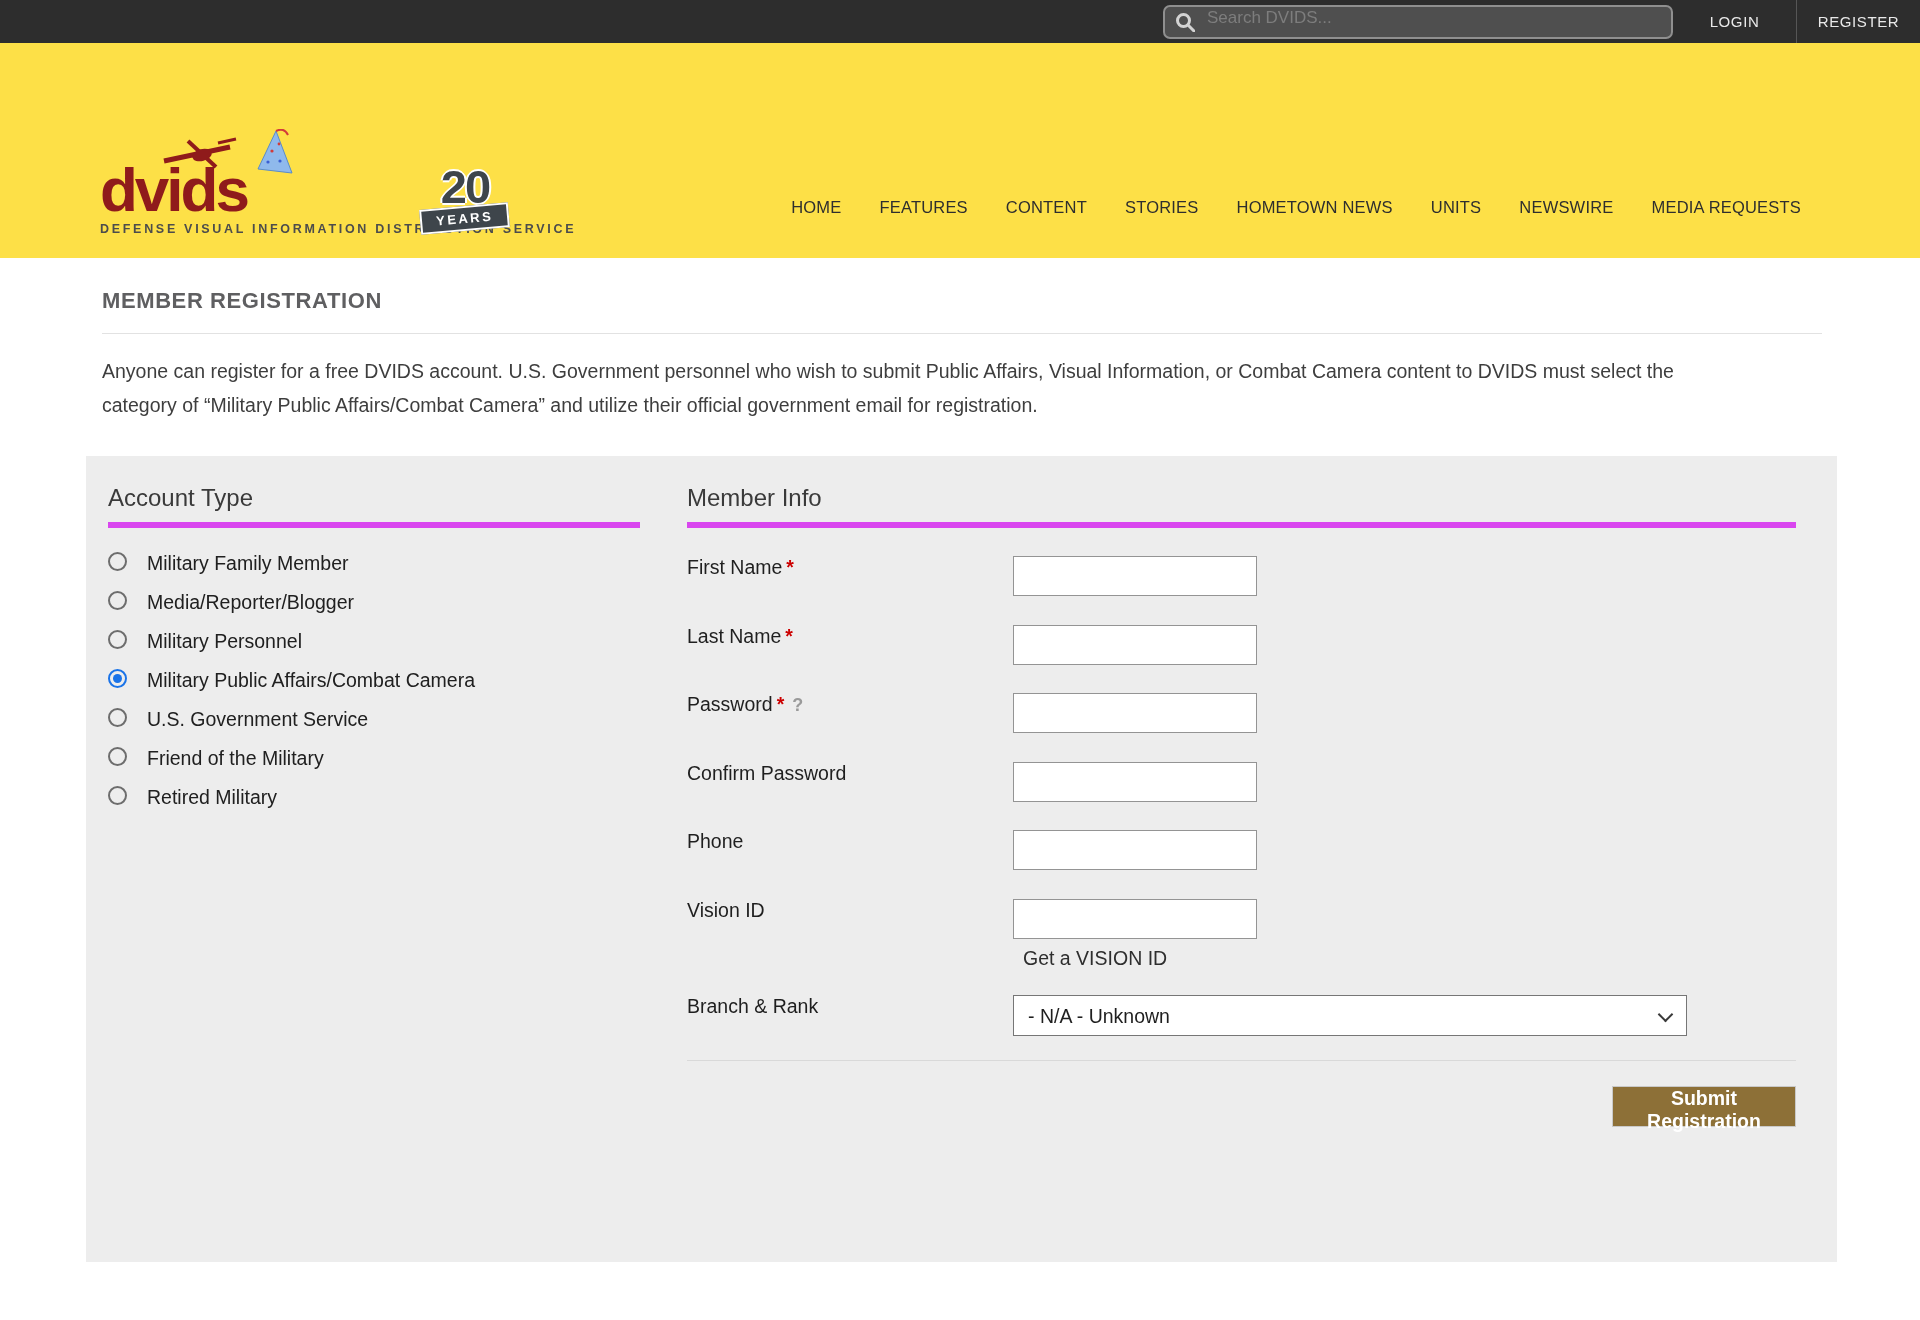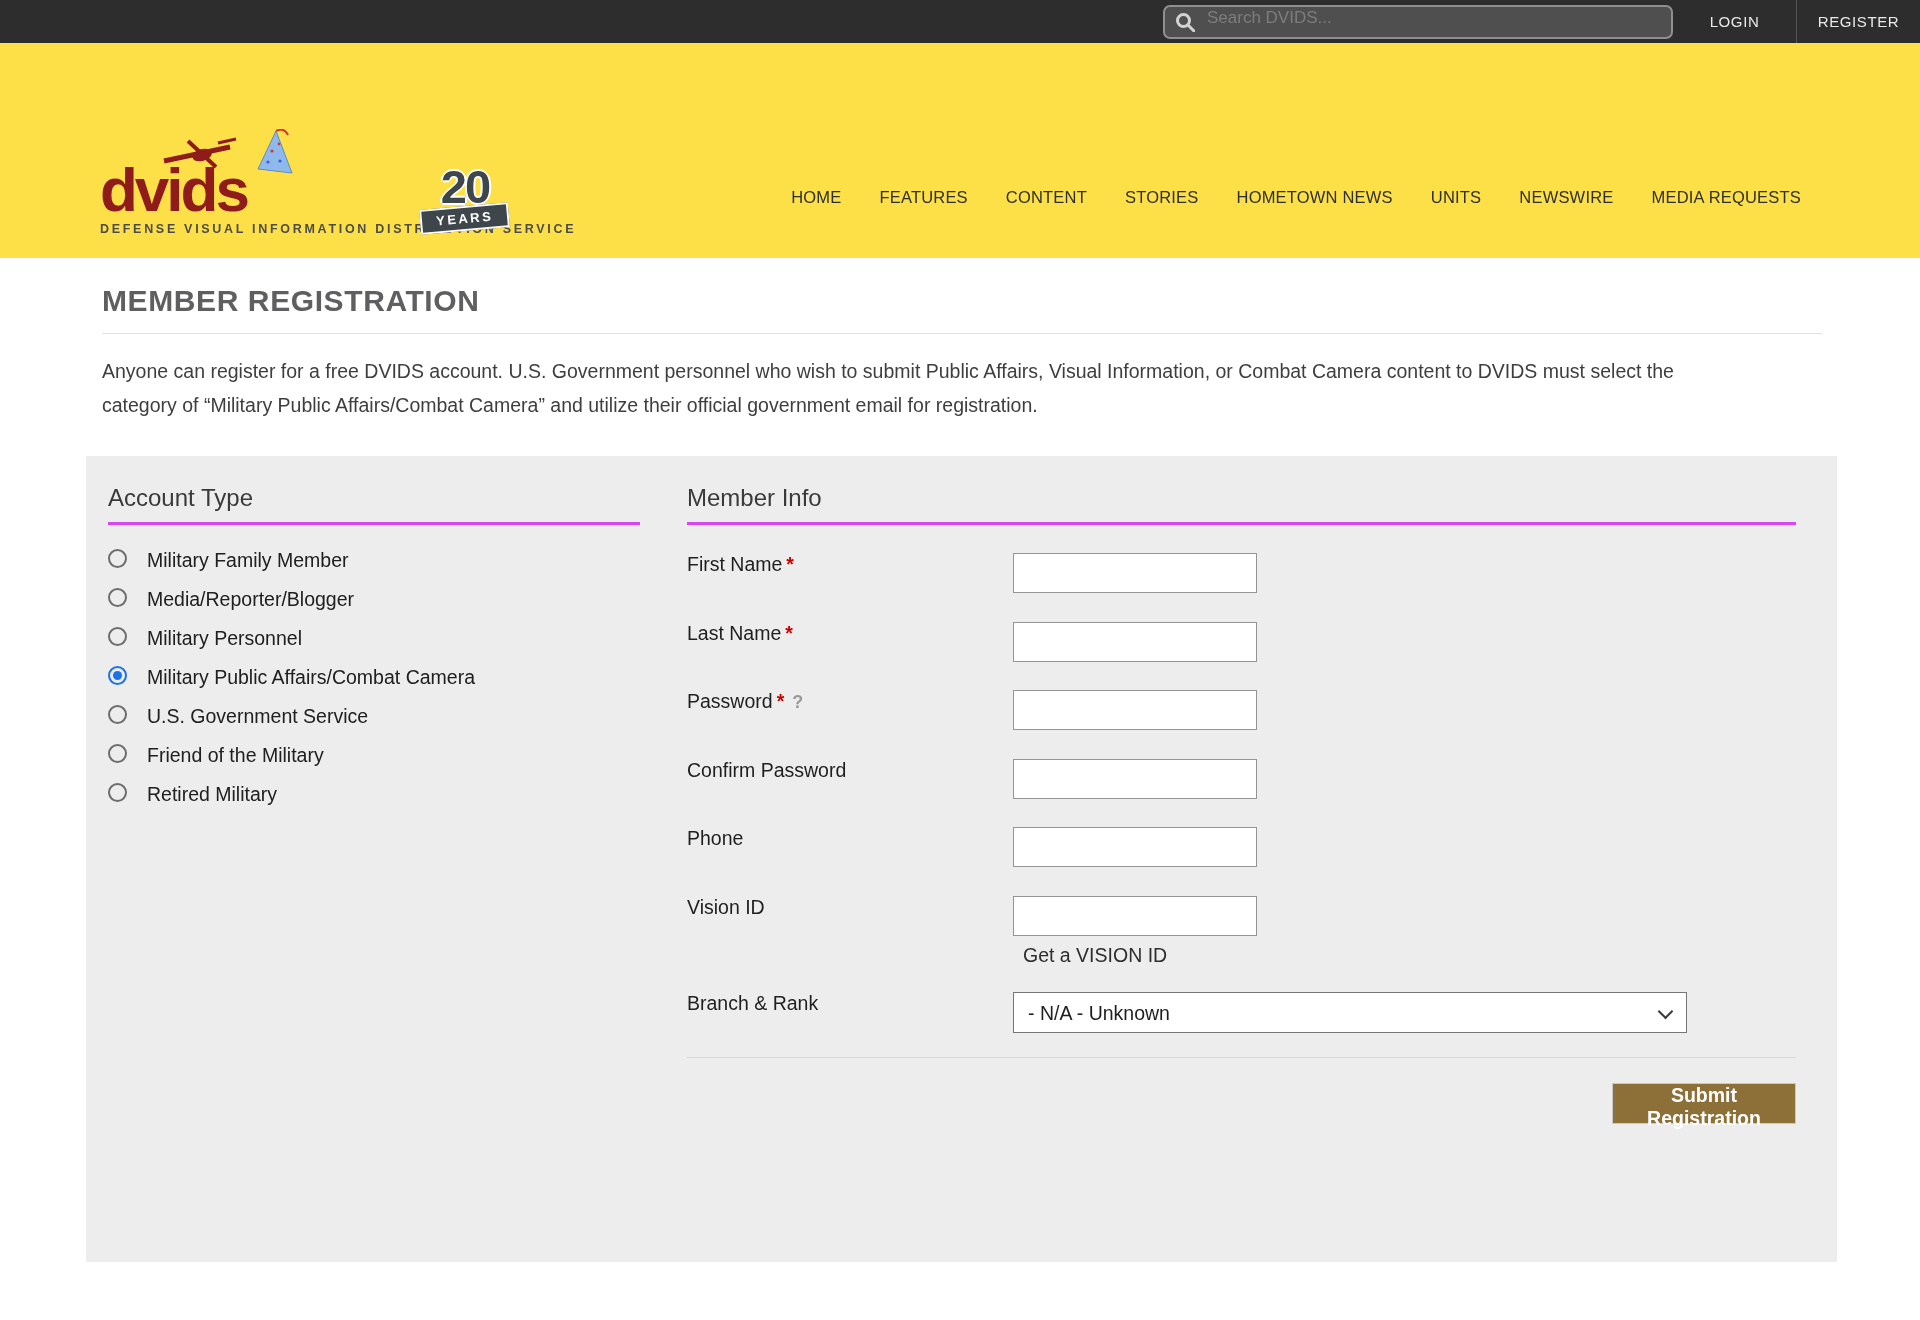--- a/index.html
+++ b/index.html
@@ -27,34 +27,34 @@
     line-height:58px; position:relative; display:inline-block; }
   .satellite { position:absolute; left:58px; top:-24px; }
   .party-hat { position:absolute; left:152px; top:-32px; }
   .tagline { font-size:12.5px; font-weight:bold; letter-spacing:2.7px; color:#4c4c4c; margin-top:3px; }
   .badge20 { position:absolute; left:415px; top:122px; width:100px; text-align:center; }
   .badge20-num { font-size:47px; font-weight:800; color:#3e454b; line-height:44px; letter-spacing:-2px;
     text-shadow:-2px 0 #fff, 2px 0 #fff, 0 -2px #fff, 0 2px #fff; }
   .badge20-ribbon { display:inline-block; background:#3e454b; color:#fff; font-size:13px;
     font-weight:bold; letter-spacing:2.5px; padding:3px 14px; transform:rotate(-5deg);
     margin-top:-12px; border:2px solid #fdfdfd; }
-  .nav { position:absolute; right:119px; top:145px; display:flex; gap:38px; }
+  .nav { position:absolute; right:119px; top:155px; display:flex; gap:38px; }
   .nav-item { font-size:16.5px; color:#2e2e2e; letter-spacing:0.2px; cursor:pointer;
     text-decoration:none; white-space:nowrap; }
 
   
-  .page-title { margin:28px 0 0 102px; font-size:30px; font-weight:bold; color:#5f5f61;
+  .page-title { margin:28px 0 0 102px; font-size:22px; font-weight:bold; color:#5f5f61;
     letter-spacing:0.6px; line-height:30px; }
   .title-rule { border:none; border-top:1px solid #e2e2e2; margin:17px 98px 0 102px; }
   .intro { margin:20px 100px 0 102px; font-size:19.5px; line-height:34px; color:#3e3e3e;
     white-space:pre-line; }
 
   
   .panel { position:relative; margin:34px 0 0 86px; width:1751px; height:806px; background:#ededed; }
-  .col-heading { font-size:24px; color:#3a3a3a; padding-bottom:10px; border-bottom:3px solid #d946ef; }
+  .col-heading { font-size:24px; color:#3a3a3a; padding-bottom:10px; border-bottom:6px solid #d946ef; }
 
   .account-col { position:absolute; left:22px; top:28px; width:532px; }
   .radio-list { margin-top:24px; }
   .radio-row { display:flex; height:39px; cursor:pointer; }
   .radio { width:19px; height:19px; border:2px solid #6d6d6d; border-radius:50%;
     margin-right:20px; flex:0 0 auto; position:relative; background:transparent; }
   .radio.checked { border-color:#1a73e8; }
   .radio.checked::after { content:""; position:absolute; left:3px; top:3px; width:9px; height:9px;
     border-radius:50%; background:#1a73e8; }
   .radio-label { font-size:19.5px; color:#202020; }

